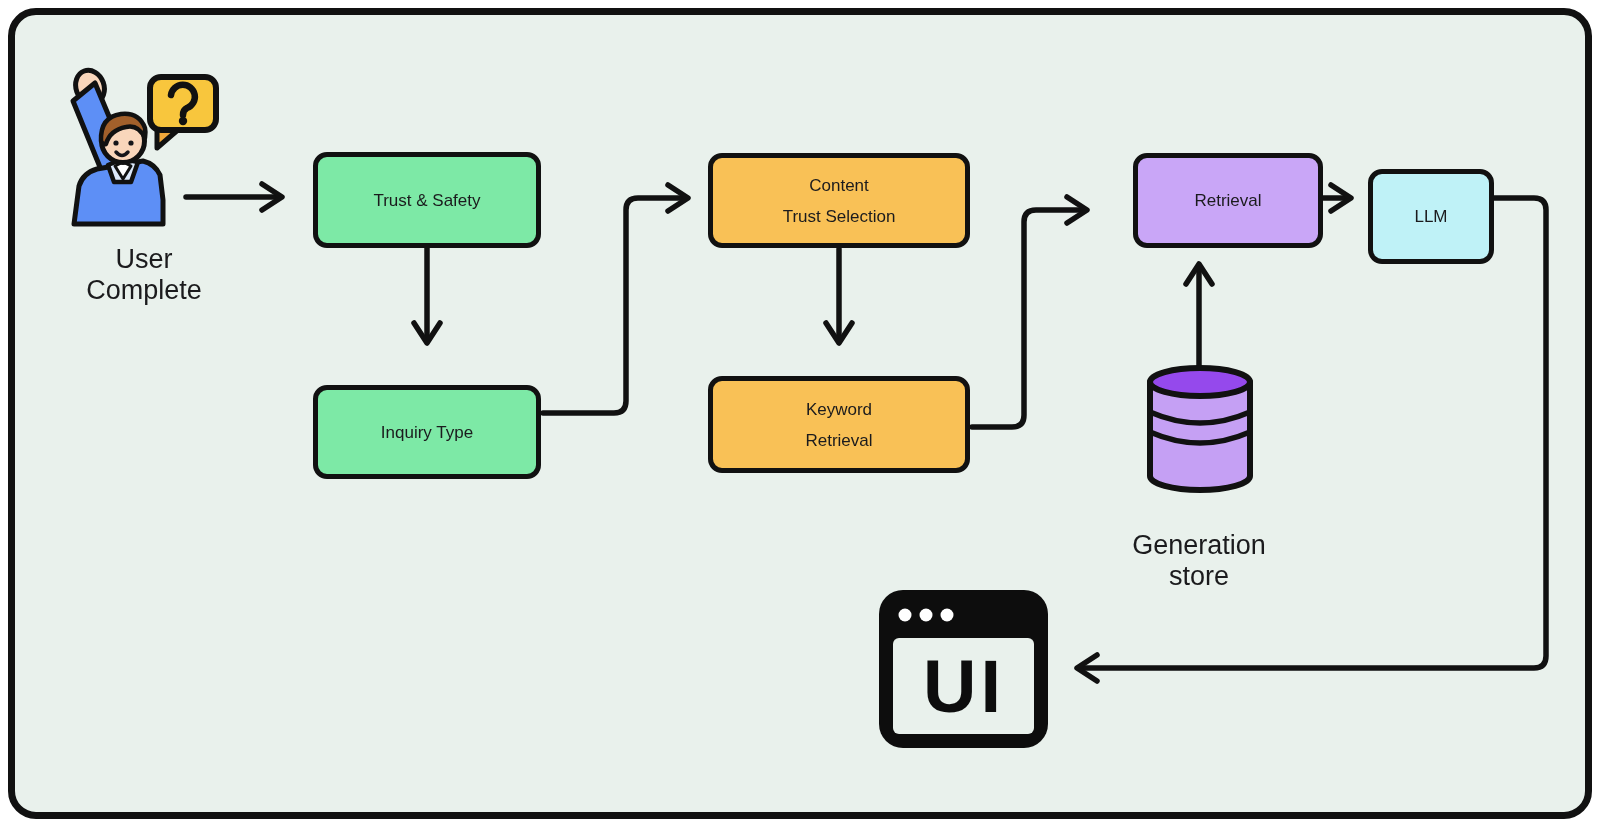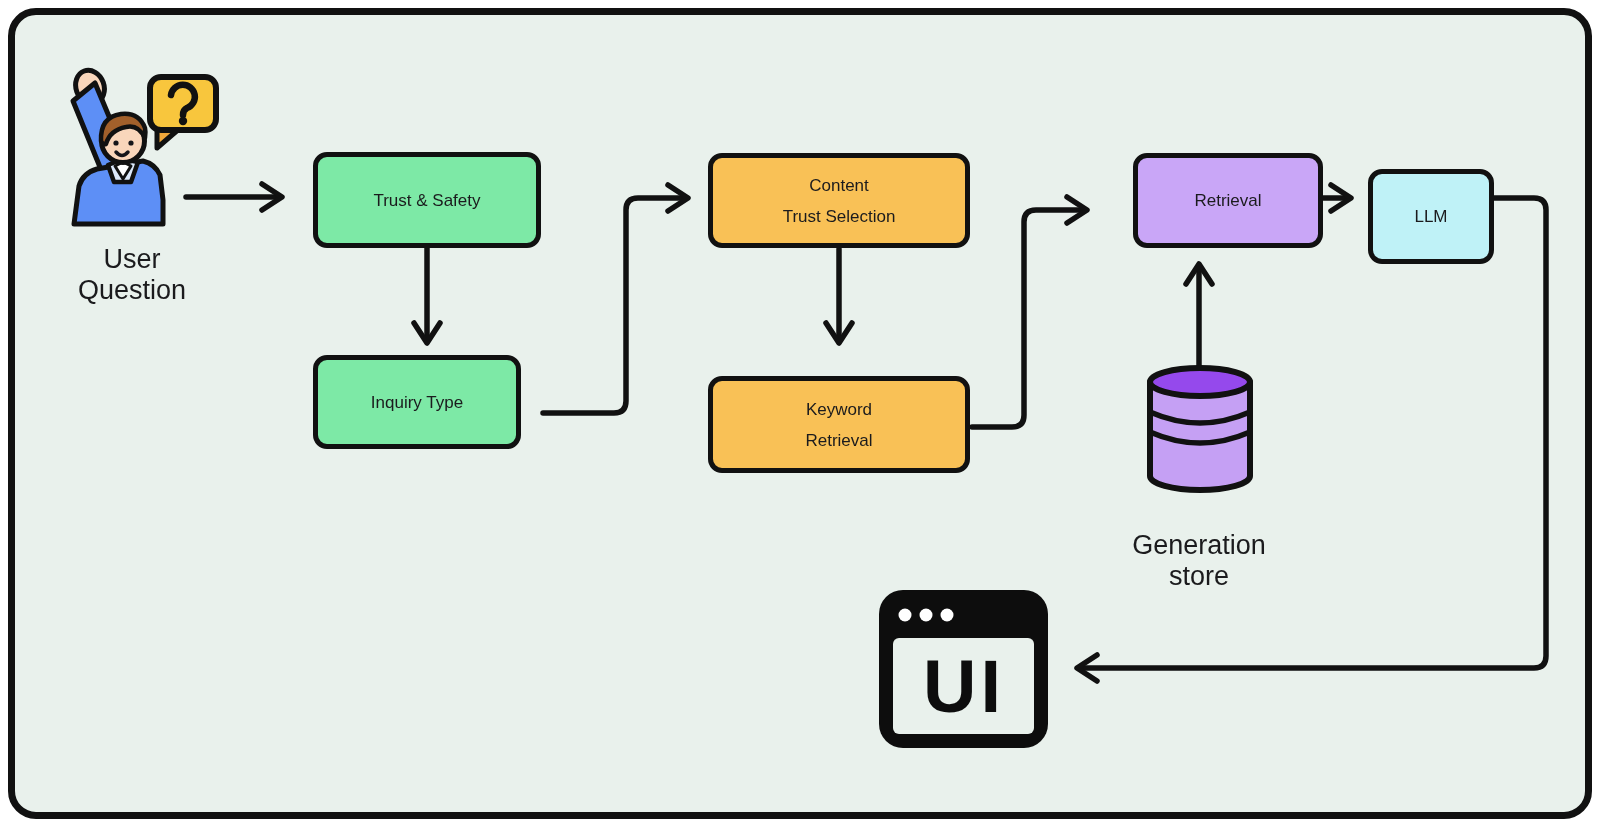--- a/index.html
+++ b/index.html
@@ -67,21 +67,21 @@
     <path d="M107,69 L107,90 L129,71 Z" fill="var(--bubble-tail)" stroke="var(--outline)" stroke-width="5" stroke-linejoin="round"></path>
     <rect class="ol6" x="100" y="19" width="66" height="53" rx="11" fill="var(--bubble)"></rect>
     <path d="M121,37 a12,12 0 1 1 16,13 q-4,2 -4,7" fill="none" stroke="var(--outline)" stroke-width="6.5" stroke-linecap="round"></path>
     <circle cx="133" cy="63" r="4.2" fill="var(--outline)"></circle>
   </svg>
 
   <div class="node node-green" style="left:313px;top:152px;width:228px;height:96px;">
     <div>Trust &amp; Safety</div>
   </div>
 
-  <div class="node node-green" style="left:313px;top:355px;width:208px;height:94px;">
+  <div class="node node-green" style="left:313px;top:385px;width:228px;height:94px;">
     <div>Inquiry Type</div>
   </div>
 
   <div class="node node-orange" style="left:708px;top:153px;width:262px;height:95px;">
     <div>Content</div>
     <div>Trust Selection</div>
   </div>
 
   <div class="node node-orange" style="left:708px;top:358px;width:262px;height:97px;margin-top:18px;">
     <div>Keyword</div>
@@ -105,23 +105,23 @@
 
   <svg class="icon-svg" style="left:877px;top:588px;" width="173" height="162" viewBox="0 0 173 162">
     <rect x="2" y="2" width="169" height="158" rx="24" fill="var(--icon-black)"></rect>
     <rect x="16" y="50" width="141" height="96" rx="6" fill="var(--bg)"></rect>
     <circle cx="28" cy="27" r="6.5" fill="#ffffff"></circle>
     <circle cx="49" cy="27" r="6.5" fill="#ffffff"></circle>
     <circle cx="70" cy="27" r="6.5" fill="#ffffff"></circle>
     <text x="87" y="124" text-anchor="middle" font-family="Liberation Sans, sans-serif" font-size="74" font-weight="bold" letter-spacing="4" fill="var(--icon-black)">UI</text>
   </svg>
 
-  <div class="caption" style="left:52px;top:244px;width:160px;">
+  <div class="caption" style="left:64px;top:244px;width:160px;">
     <div>User</div>
-    <div>Question</div>
+    <div>Complete</div>
   </div>
 
   <div class="caption" style="left:1119px;top:530px;width:160px;">
     <div>Generation</div>
     <div>store</div>
   </div>
 
   <div class="caption" style="left:1241px;top:698px;width:200px;">
   </div>
 

